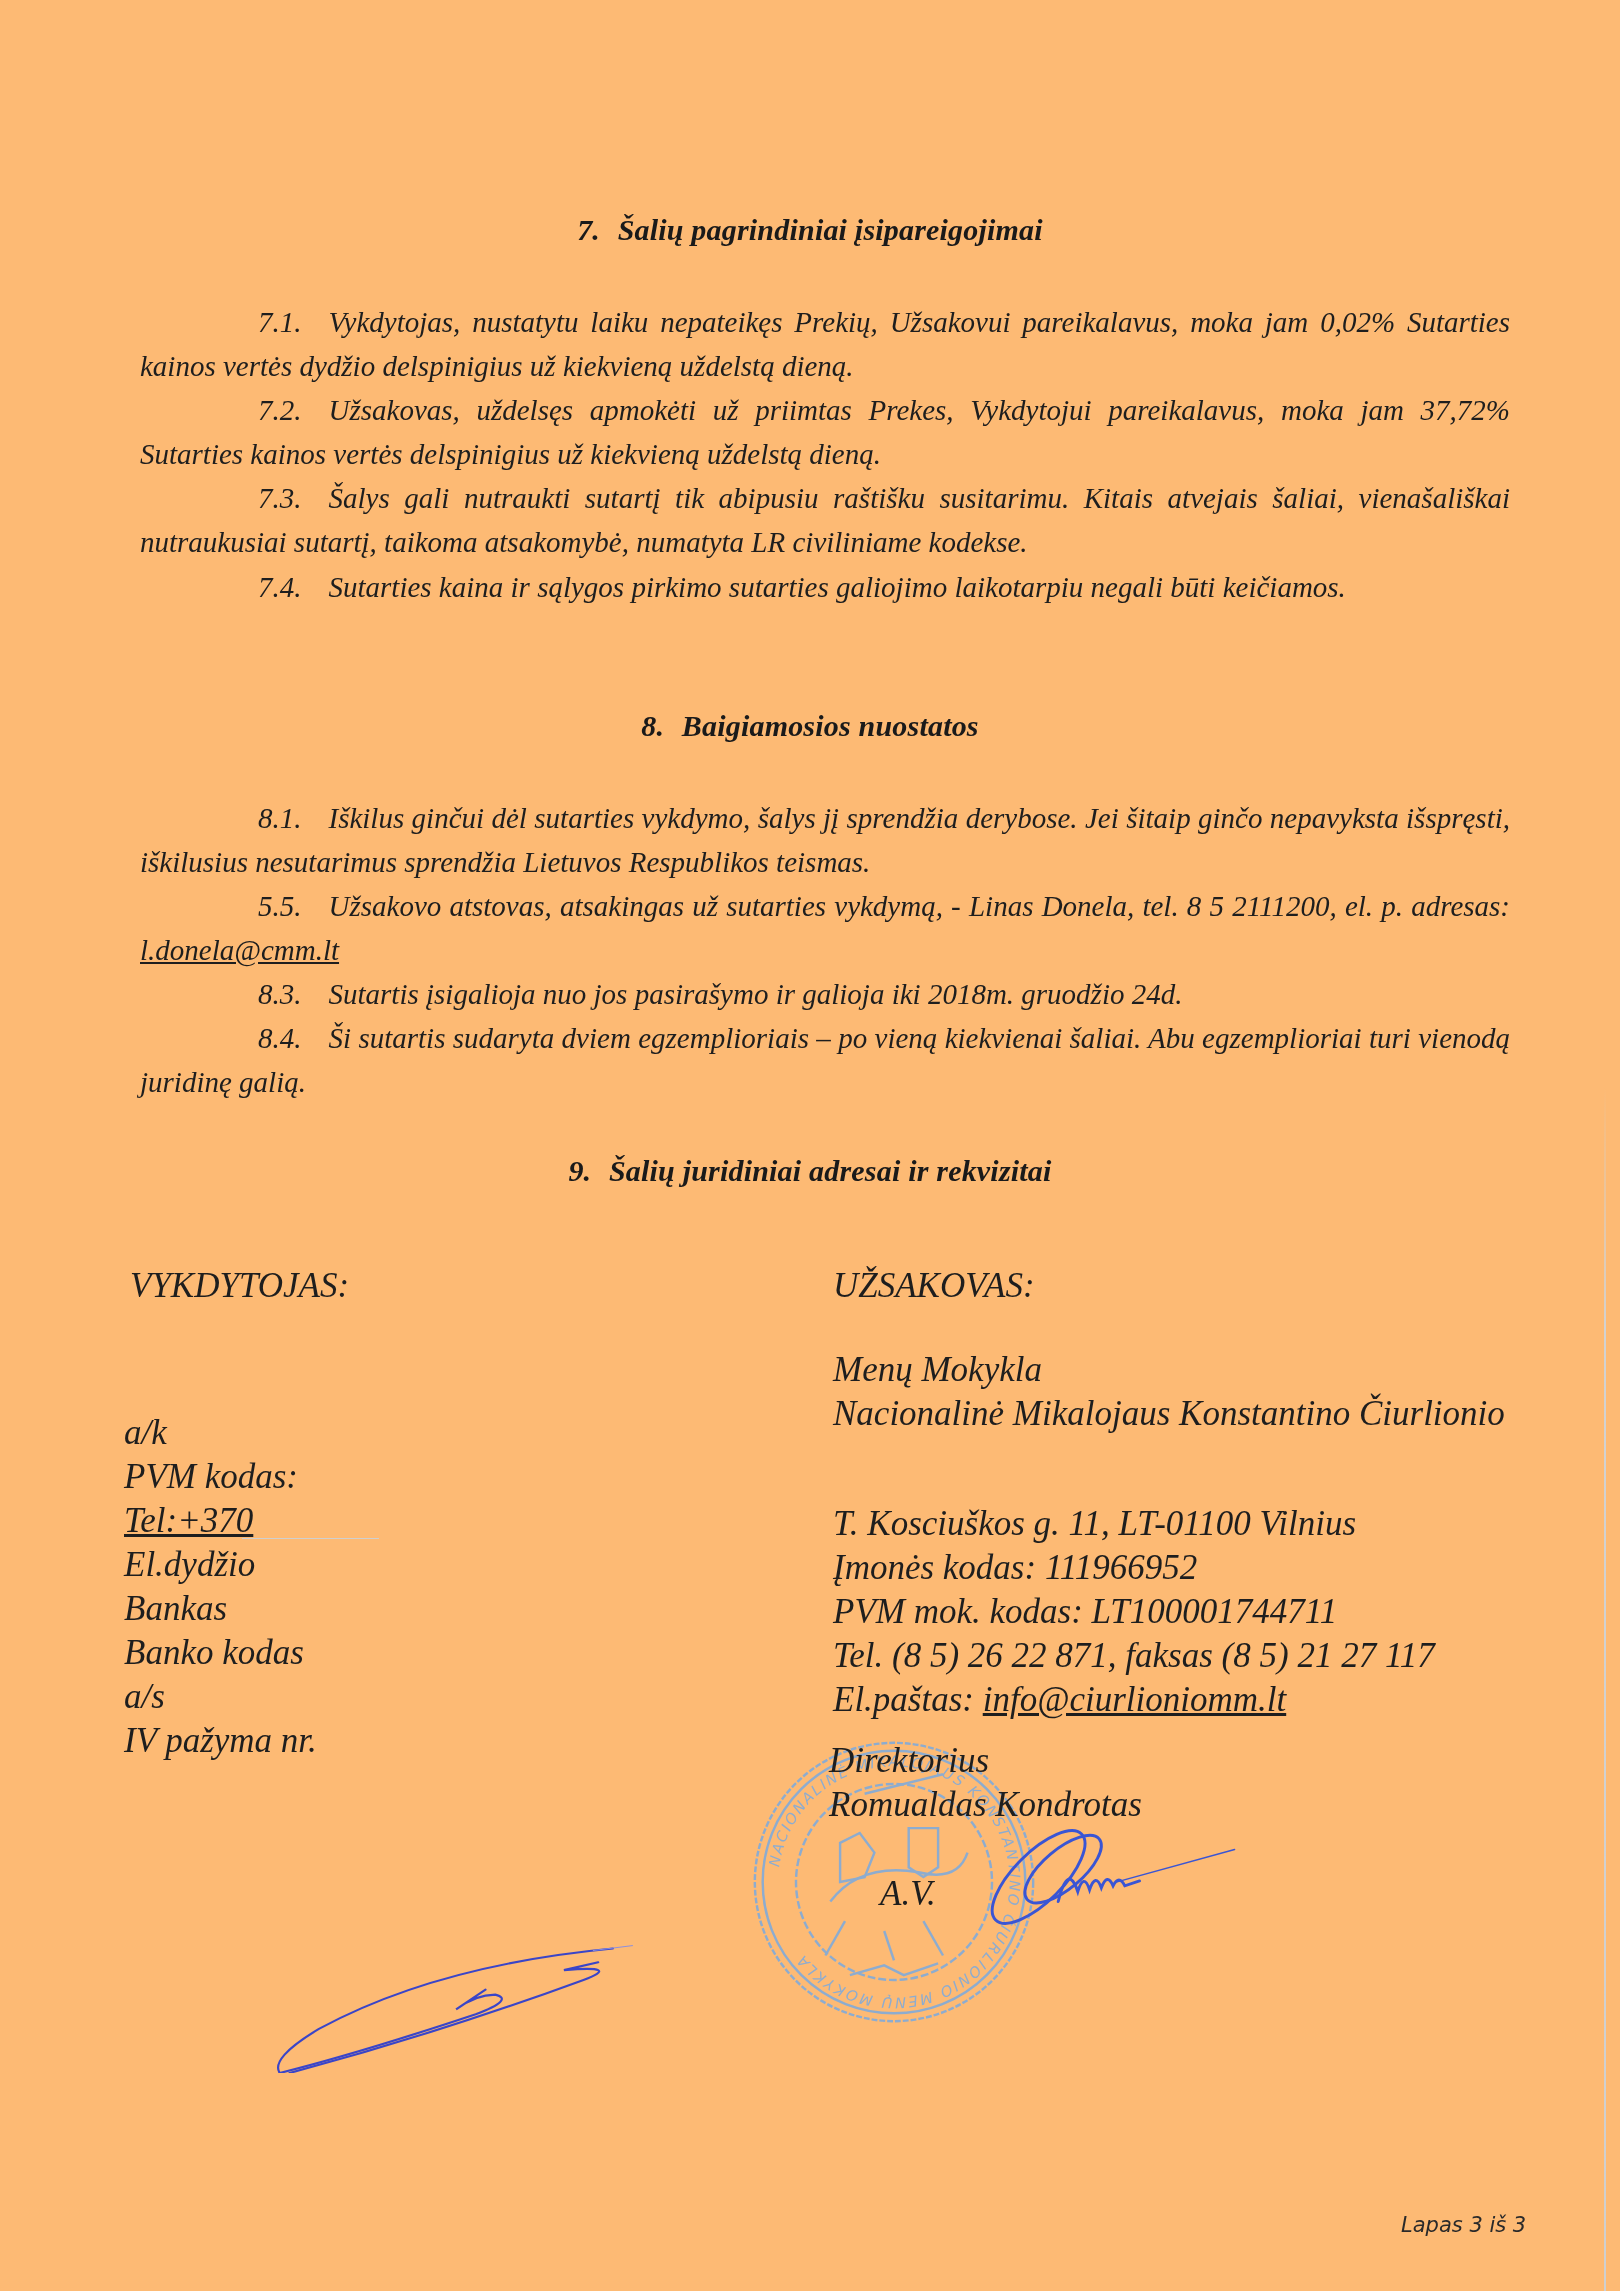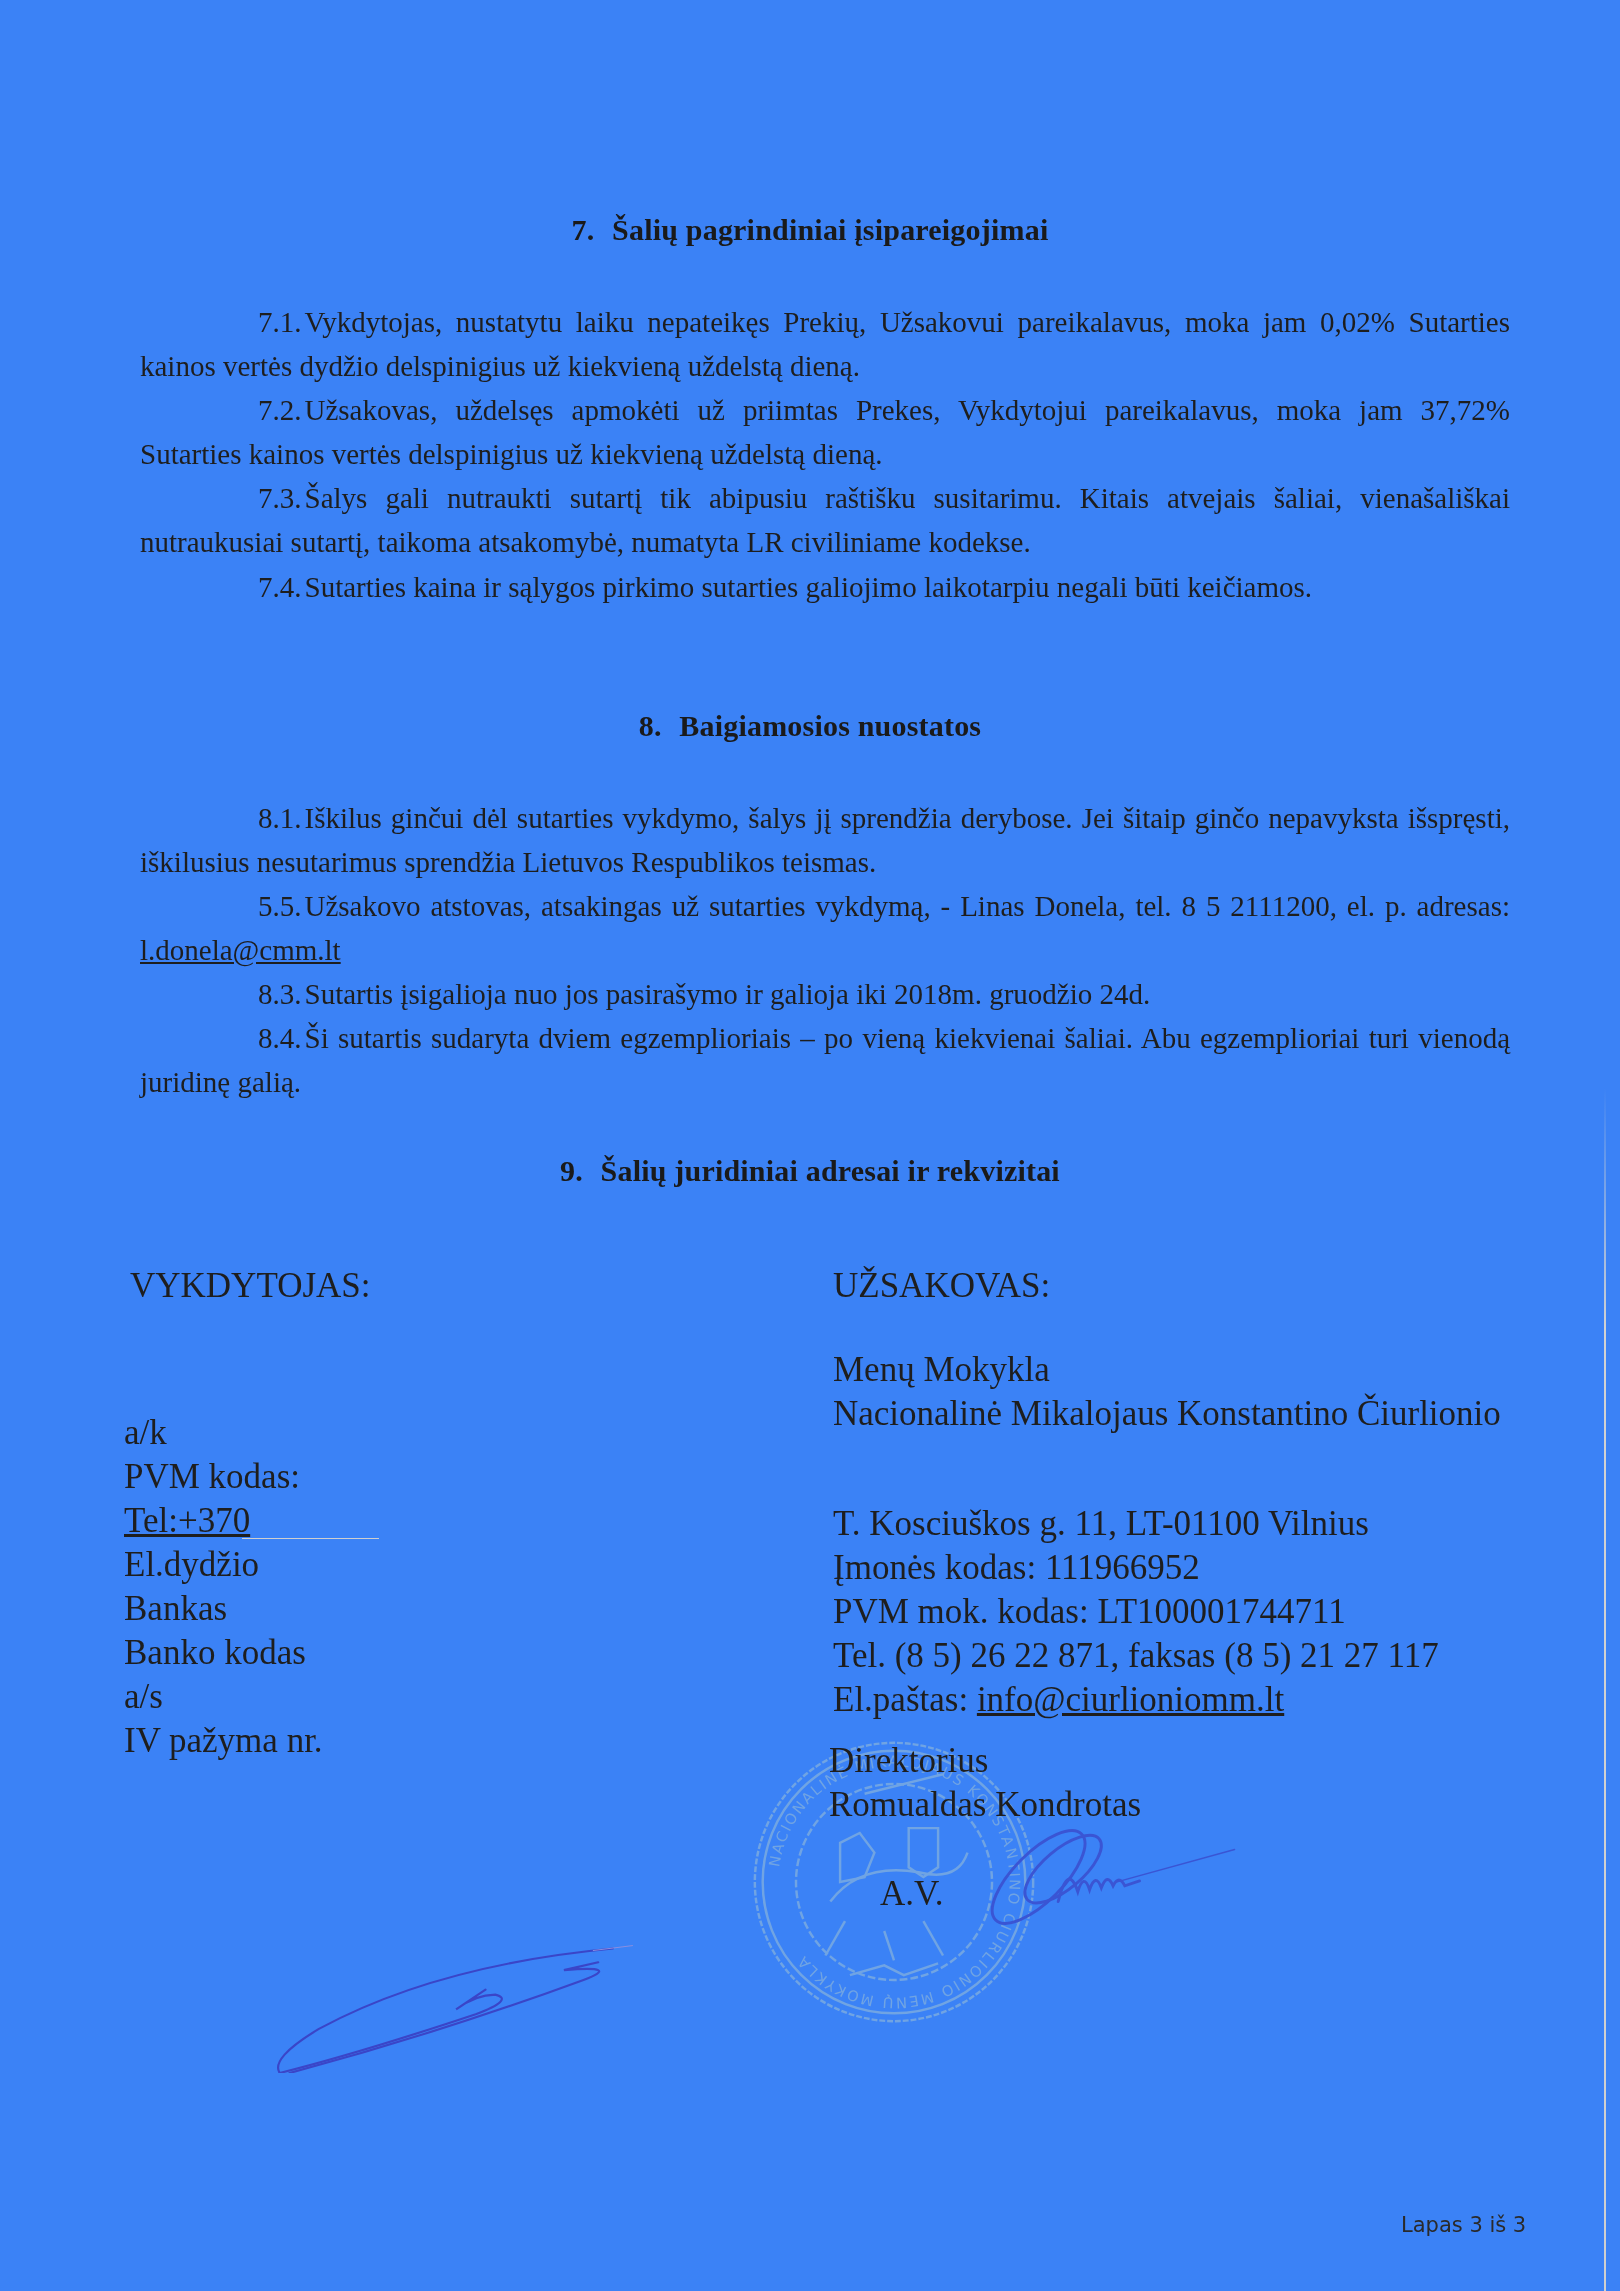--- a/index.html
+++ b/index.html
@@ -13,21 +13,22 @@
     position: relative;
     overflow: hidden;
     font-family: "Liberation Serif", "DejaVu Serif", serif;
     color: #1e1e1e;
   }
   .page {
     position: absolute;
     left: 0; top: 0;
     width: 1620px;
     height: 2292px;
-    background: #3b82f6;
+    background: #fdba74;
+    font-style: italic;
   }
   .scan-edge {
     position: absolute;
     left: 1604px;
     top: 1088px;
     width: 2px;
     height: 1204px;
     background: linear-gradient(to bottom, rgba(210,210,210,0), #d2d2d2 20%, #cfcfcf);
   }
   .heading {
@@ -50,21 +51,21 @@
     left: 140px;
     width: 1370px;
     font-size: 29px;
     line-height: 44px;
     text-align: justify;
     color: #1e1e1e;
   }
   .para .pnum {
     display: inline-block;
     margin-left: 118px;
-    margin-right: 3px;
+    margin-right: 27px;
   }
   .para.single {
     text-align: left;
   }
   .link {
     text-decoration: underline;
     color: #1e1e1e;
   }
   .col {
     position: absolute;

